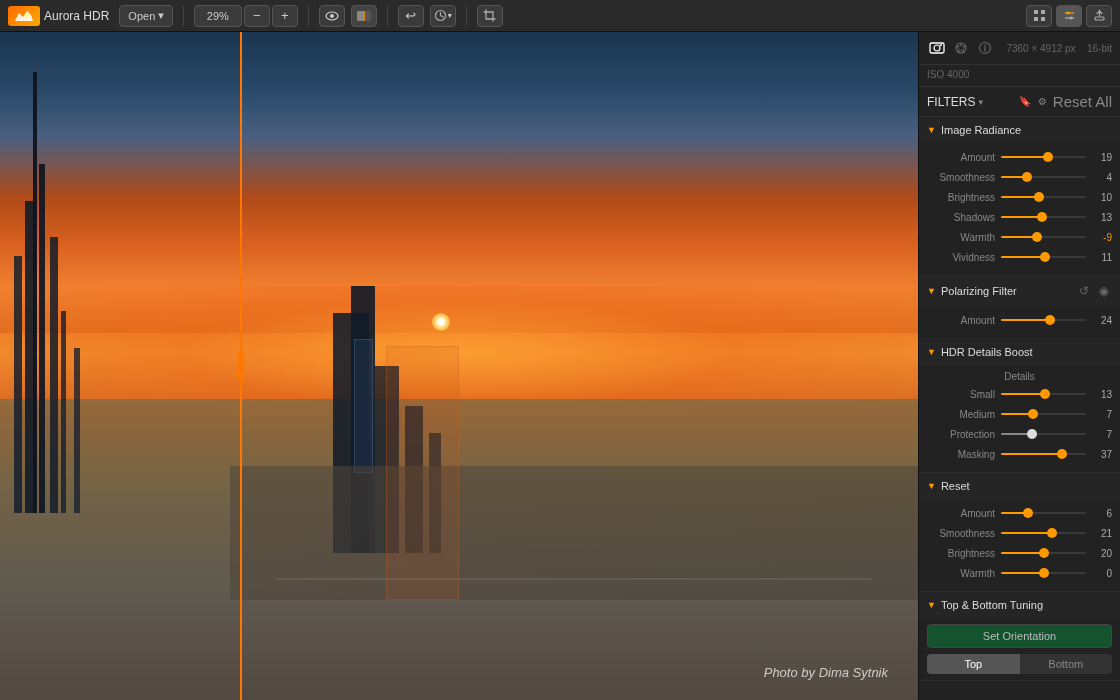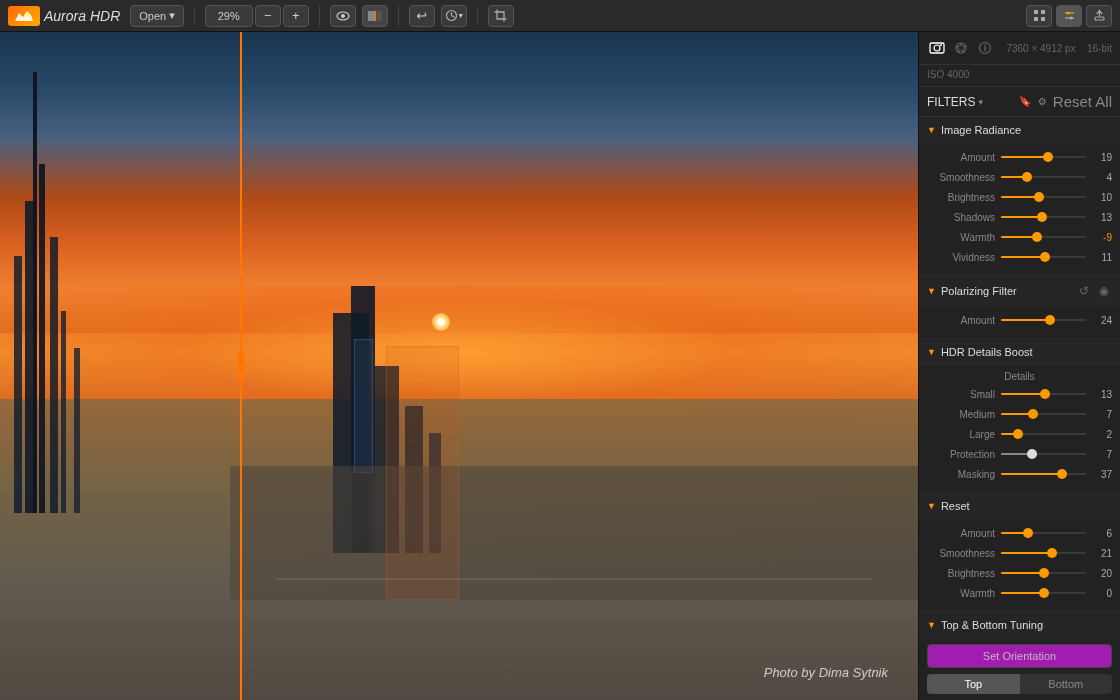--- a/index.html
+++ b/index.html
@@ -38,24 +38,23 @@
       background: linear-gradient(135deg, #ff6b00, #ffaa00);
       border-radius: 3px;
       display: flex;
       align-items: center;
       justify-content: center;
       font-size: 8px;
       font-weight: bold;
       color: white;
     }
     .logo-text {
-      font-size: 14px;
+      font-size: 12px;
       color: #ddd;
       font-weight: 500;
-      font-style: italic;
     }
     .toolbar-btn {
       background: #3a3a3a;
       border: 1px solid #555;
       border-radius: 4px;
       color: #ccc;
       padding: 2px 8px;
       font-size: 11px;
       cursor: pointer;
       display: flex;
@@ -353,21 +352,21 @@
       color: #888;
       padding: 2px 18px;
     }
 
     
     .bottom-tuning-controls {
       padding: 6px 8px;
     }
     .set-orientation-btn {
       width: 100%;
-      background: #a21caf;
+      background: #14532d;
       border: 1px solid #444;
       border-radius: 4px;
       color: #bbb;
       font-size: 11px;
       padding: 5px;
       cursor: pointer;
       text-align: center;
       margin-bottom: 6px;
     }
     .top-bottom-tabs {
@@ -671,28 +670,20 @@
         </div>
         <div class="slider-row">
           <span class="slider-label">Medium</span>
           <div class="slider-track">
             <div class="slider-fill accent" style="width:38%"></div>
             <div class="slider-thumb accent" style="left:38%"></div>
           </div>
           <span class="slider-value">7</span>
         </div>
         <div class="slider-row">
-          <span class="slider-label">Large</span>
-          <div class="slider-track">
-            <div class="slider-fill accent" style="width:20%"></div>
-            <div class="slider-thumb accent" style="left:20%"></div>
-          </div>
-          <span class="slider-value">2</span>
-        </div>
-        <div class="slider-row">
           <span class="slider-label">Protection</span>
           <div class="slider-track">
             <div class="slider-fill" style="width:36%"></div>
             <div class="slider-thumb" style="left:36%"></div>
           </div>
           <span class="slider-value">7</span>
         </div>
         <div class="slider-row">
           <span class="slider-label">Masking</span>
           <div class="slider-track">

